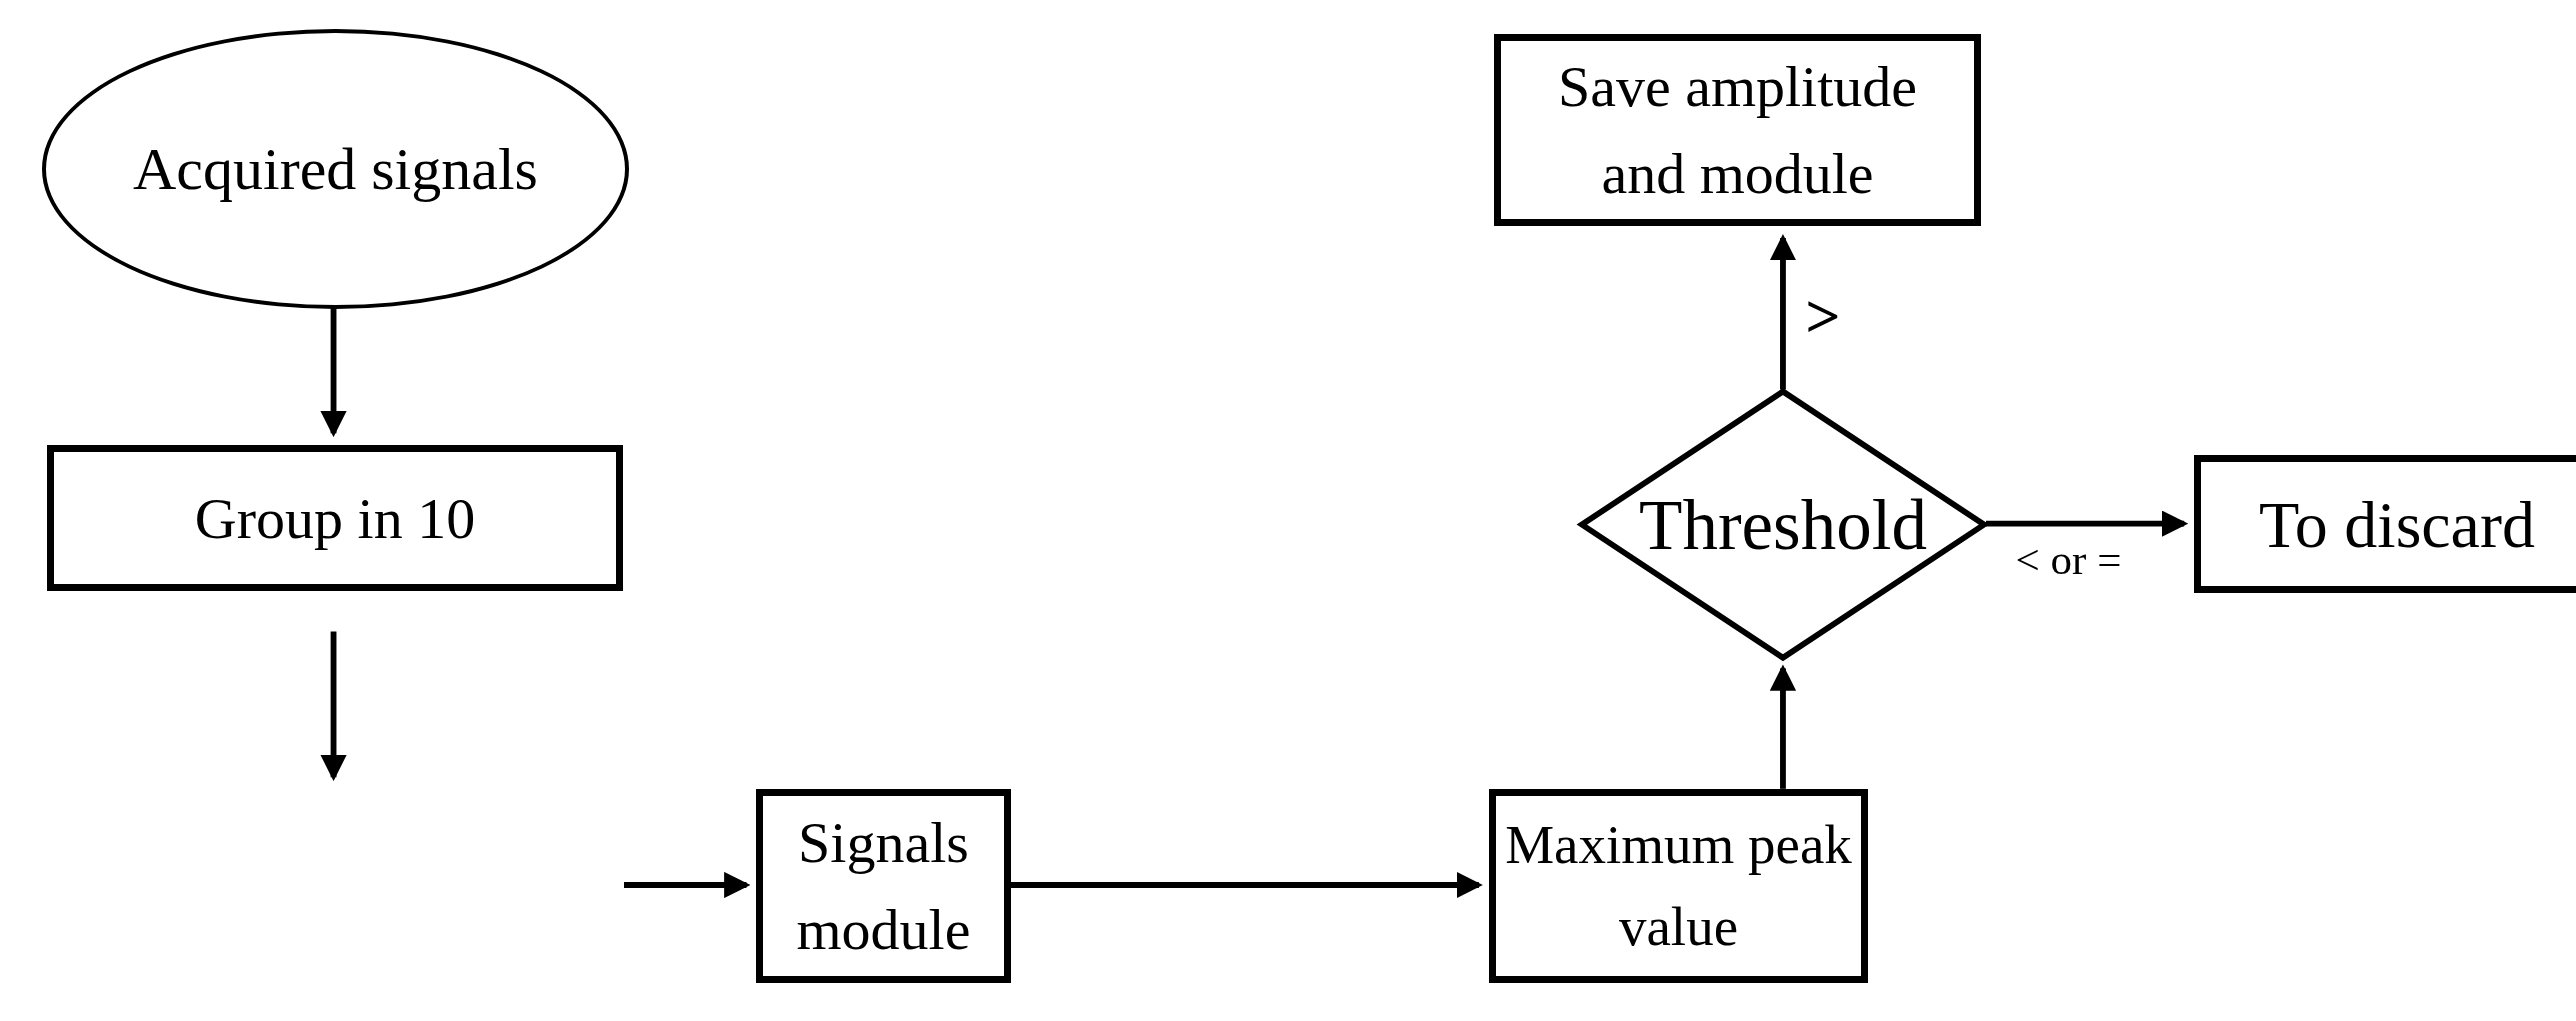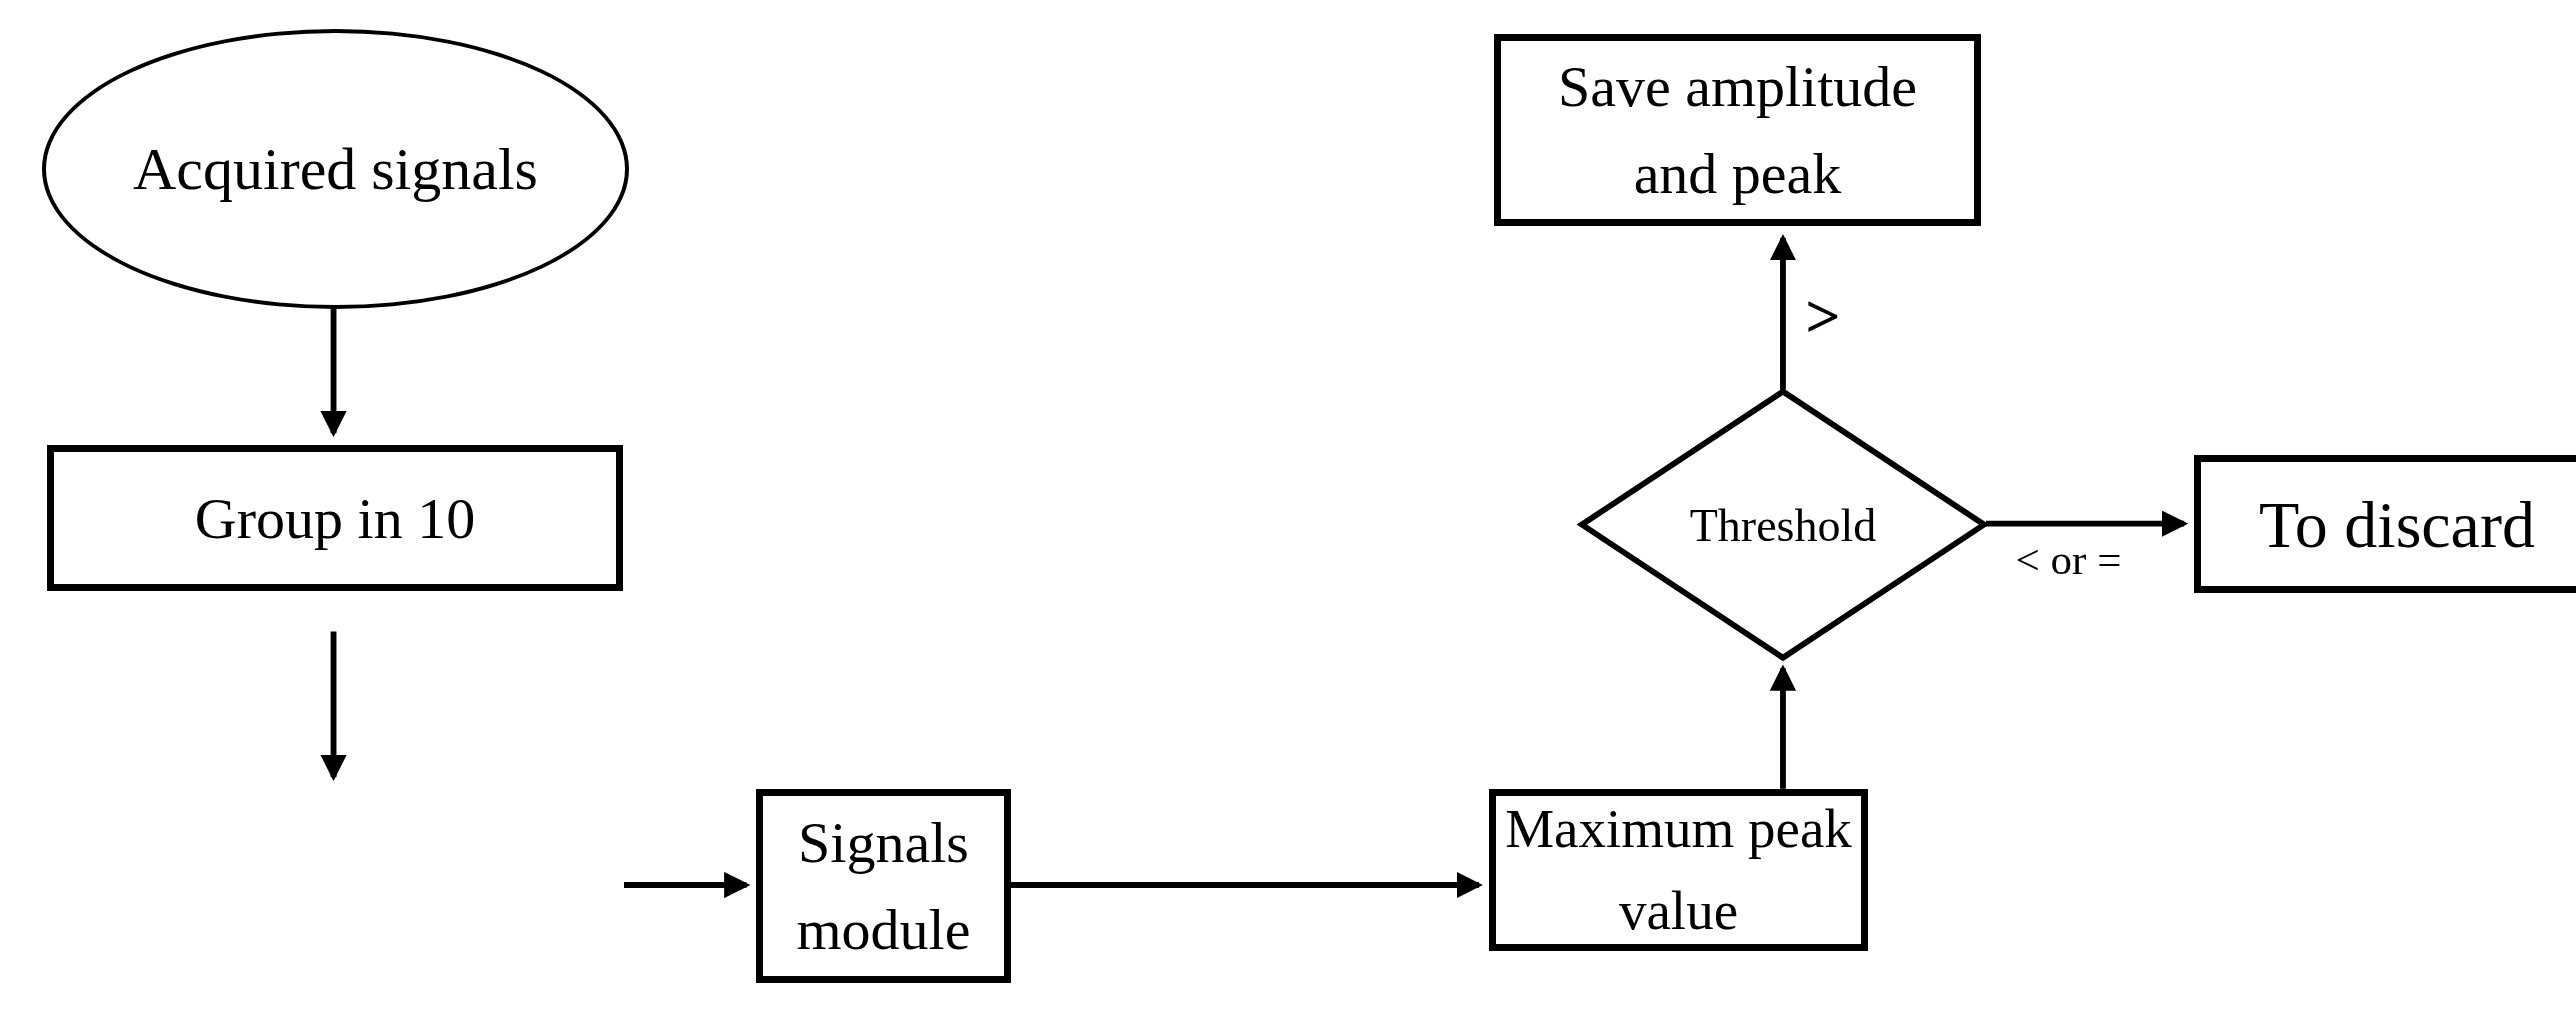--- a/index.html
+++ b/index.html
@@ -41,26 +41,26 @@
   }
   .ellipse {
     border: 4.9px solid #000000;
     border-radius: 50%;
     font-size: 60px;
   }
   .node-ellipse   { left: 42px;   top: 29px;  width: 587px; height: 280px; }
   .node-group     { left: 47px;   top: 445px; width: 576px; height: 146px; }
   .node-truncate  { left: 49px;   top: 787px; width: 575px; height: 197px; }
   .node-signals   { left: 756px;  top: 789px; width: 255px; height: 194px; }
-  .node-maxpeak   { left: 1489px; top: 789px; width: 379px; height: 162px; font-size: 55px; }
+  .node-maxpeak   { left: 1489px; top: 789px; width: 379px; height: 194px; font-size: 55px; }
   .node-save      { left: 1494px; top: 34px;  width: 487px; height: 192px; font-family: Liberation Serif, serif; }
   .node-discard   { left: 2194px; top: 455px; width: 406px; height: 138px; font-size: 66px; }
   .node-threshold {
     left: 1618px; top: 486px; width: 330px; height: 78px;
-    background: transparent; border: none; font-size: 46px;
+    background: transparent; border: none; font-size: 71px;
   }
   .lbl { display: block; }
   .edge-label {
     position: absolute;
     display: flex;
     align-items: center;
     justify-content: center;
     background: transparent;
     color: #000000;
   }
@@ -116,21 +116,21 @@
     <span class="lbl">module</span>
   </div>
 
   <div class="node box node-maxpeak">
     <span class="lbl">Maximum peak</span>
     <span class="lbl">value</span>
   </div>
 
   <div class="node box node-save">
     <span class="lbl">Save amplitude</span>
-    <span class="lbl">and peak</span>
+    <span class="lbl">and module</span>
   </div>
 
   <div class="node node-threshold">
     <span class="lbl">Threshold</span>
   </div>
 
   <div class="node box node-discard">
     <span class="lbl">To discard</span>
   </div>
 

